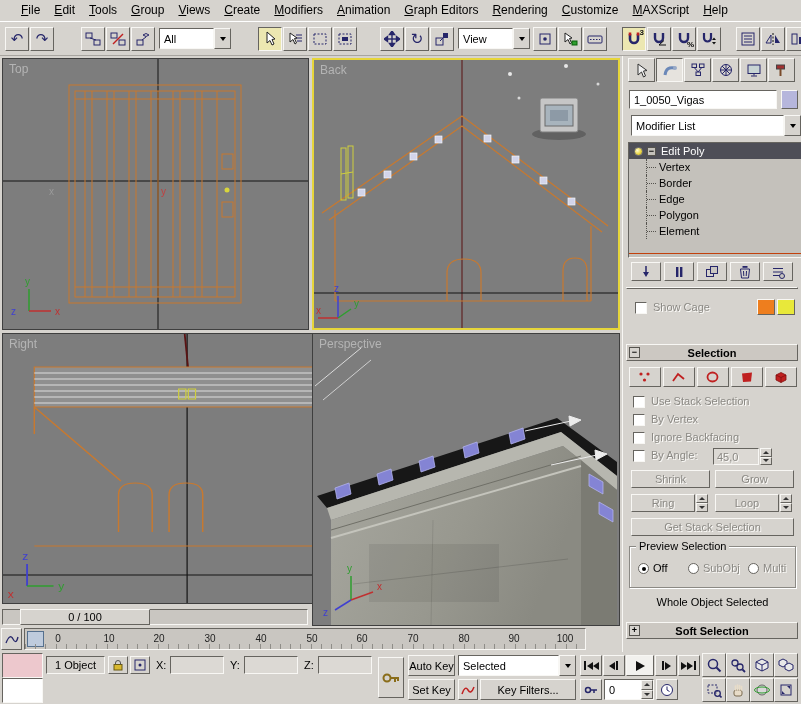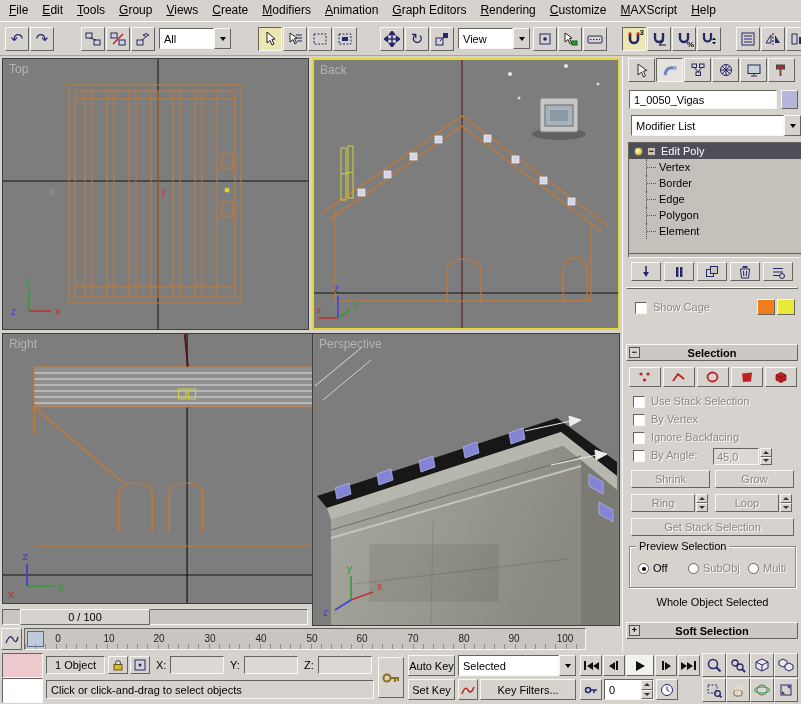--- a/index.html
+++ b/index.html
@@ -5,21 +5,21 @@
 *{margin:0;padding:0;box-sizing:border-box}
 html,body{width:801px;height:704px}
 body{position:relative;background:#d6d3ce;font-family:"Liberation Sans",sans-serif;font-size:11px;color:#000;overflow:hidden}
 .abs{position:absolute}
 .raised{border:1px solid;border-color:#f8f7f4 #66645f #66645f #f8f7f4;background:#d6d3ce}
 .sunken{border:1px solid;border-color:#66645f #f8f7f4 #f8f7f4 #66645f}
 .white{background:#fff}
 .btn{display:flex;align-items:center;justify-content:center;cursor:default}
 .pressed{border:1px solid;border-color:#66645f #f8f7f4 #f8f7f4 #66645f;background:#ece7b1}
 .disabled{color:#8b8984;text-shadow:1px 1px 0 #fcfbf9}
-.menubar{left:0;top:0;width:801px;height:22px;display:flex;align-items:center;padding-left:2px;border-bottom:1px solid #fff;background:#d6d3ce}
+.menubar{left:0;top:0;width:801px;height:22px;display:flex;align-items:center;padding-left:14px;border-bottom:1px solid #fff;background:#d6d3ce}
 .menu-item{display:inline-block;padding:3px 7px 4px;font-size:12px}
 .menu-item::first-letter{text-decoration:underline}
 .toolbar{left:0;top:22px;width:801px;height:34px;display:flex;align-items:center;padding-left:5px;border-bottom:1px solid #a8a5a0}
 .t24{width:24px;height:24px;margin-right:1px;position:relative;flex:0 0 auto}
 .glyph{font-size:15px;line-height:1;color:#26266a}
 .combo{display:flex;height:21px;flex:0 0 auto;margin:0 3px}
 .combo-text{background:#fff;border:1px solid;border-color:#66645f #f8f7f4 #f8f7f4 #66645f;padding:2px 4px;font-size:11px;display:flex;align-items:center;white-space:nowrap;overflow:hidden}
 .combo-btn{width:17px;display:flex;align-items:center;justify-content:center}
 .arr-d{width:0;height:0;border-left:3.5px solid transparent;border-right:3.5px solid transparent;border-top:4px solid #000}
 .badge{position:absolute;right:1px;top:0;font-size:8px;font-weight:bold;color:#111}
@@ -768,23 +768,20 @@
         </span>
       </span>
   </div>
   <div class="abs raised btn" style="left:656px;top:27px;width:22px;height:21px">
       <svg width="14" height="14" viewBox="0 0 14 14">
         <circle cx="7" cy="7" r="5.5" fill="#fff" stroke="#26266a"></circle>
         <line x1="7" y1="7" x2="7" y2="3.5" stroke="#26266a"></line>
         <line x1="7" y1="7" x2="9.5" y2="8.5" stroke="#26266a"></line>
       </svg>
     </div>
-  <div class="abs sunken" style="left:46px;top:28px;width:328px;height:19px;display:flex;align-items:center;padding-left:4px">
-      <span>Click or click-and-drag to select objects</span>
-    </div>
   <div class="abs raised btn" style="left:702px;top:1px;width:24px;height:24px">
       <svg width="16" height="16" viewBox="0 0 16 16">
         <circle cx="7" cy="7" r="4.5" fill="none" stroke="#26266a" stroke-width="1.5"></circle>
         <line x1="10.5" y1="10.5" x2="14.5" y2="14.5" stroke="#26266a" stroke-width="2"></line>
       </svg>
     </div>
   <div class="abs raised btn" style="left:726px;top:1px;width:24px;height:24px">
       <svg width="16" height="16" viewBox="0 0 16 16">
         <circle cx="5" cy="6" r="3" fill="none" stroke="#26266a" stroke-width="1.3"></circle>
         <circle cx="10" cy="10" r="3" fill="none" stroke="#26266a" stroke-width="1.3"></circle>

